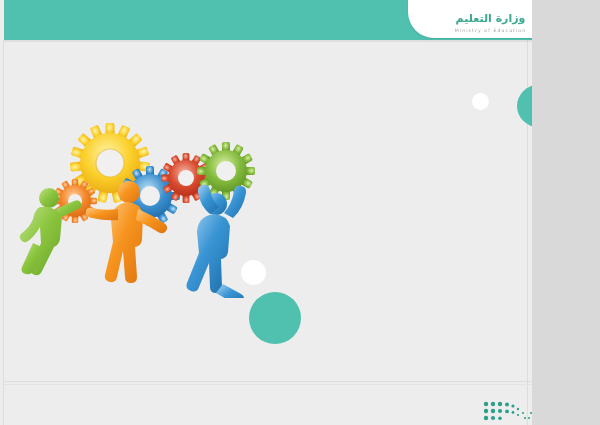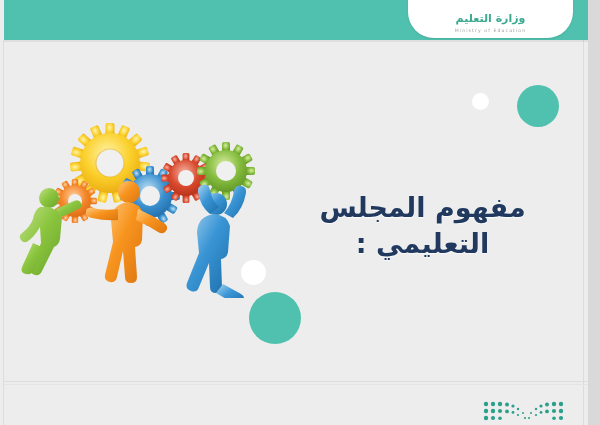--- a/index.html
+++ b/index.html
@@ -5,21 +5,21 @@
   html, body {
     margin: 0;
     padding: 0;
     background: #d9d9d9;
   }
   body {
     font-family: "DejaVu Sans", "Liberation Sans", sans-serif;
   }
   .slide {
     position: relative;
-    width: 588px;
+    width: 532px;
     height: 425px;
     overflow: hidden;
     background: #ededed;
   }
   
   .edge-left {
     position: absolute;
     left: 3px; top: 40px;
     width: 1px; height: 385px;
     background: #dcdcdc;
@@ -170,24 +170,20 @@
   <div class="logo-card">
     <div class="logo-ar">وزارة التعليم</div>
     <div class="logo-en">Ministry of Education</div>
   </div>
 
   <div class="circ circ-white-tr"></div>
   <div class="circ circ-teal-tr"></div>
   <div class="circ circ-white-mid"></div>
   <div class="circ circ-teal-mid"></div>
 
-  <div class="title">
-    <div>مفهوم المجلس</div>
-    <div>التعليمي :</div>
-  </div>
 
   <div class="illus">
     <svg width="250" height="190" viewBox="0 0 250 190" xmlns="http://www.w3.org/2000/svg">
       <defs>
         <radialGradient id="gYellow" cx="45%" cy="35%" r="70%">
           <stop offset="0%" stop-color="#fff3a8"></stop>
           <stop offset="55%" stop-color="#fbd02b"></stop>
           <stop offset="100%" stop-color="#e9a910"></stop>
         </radialGradient>
         <radialGradient id="gOrange" cx="45%" cy="35%" r="70%">

